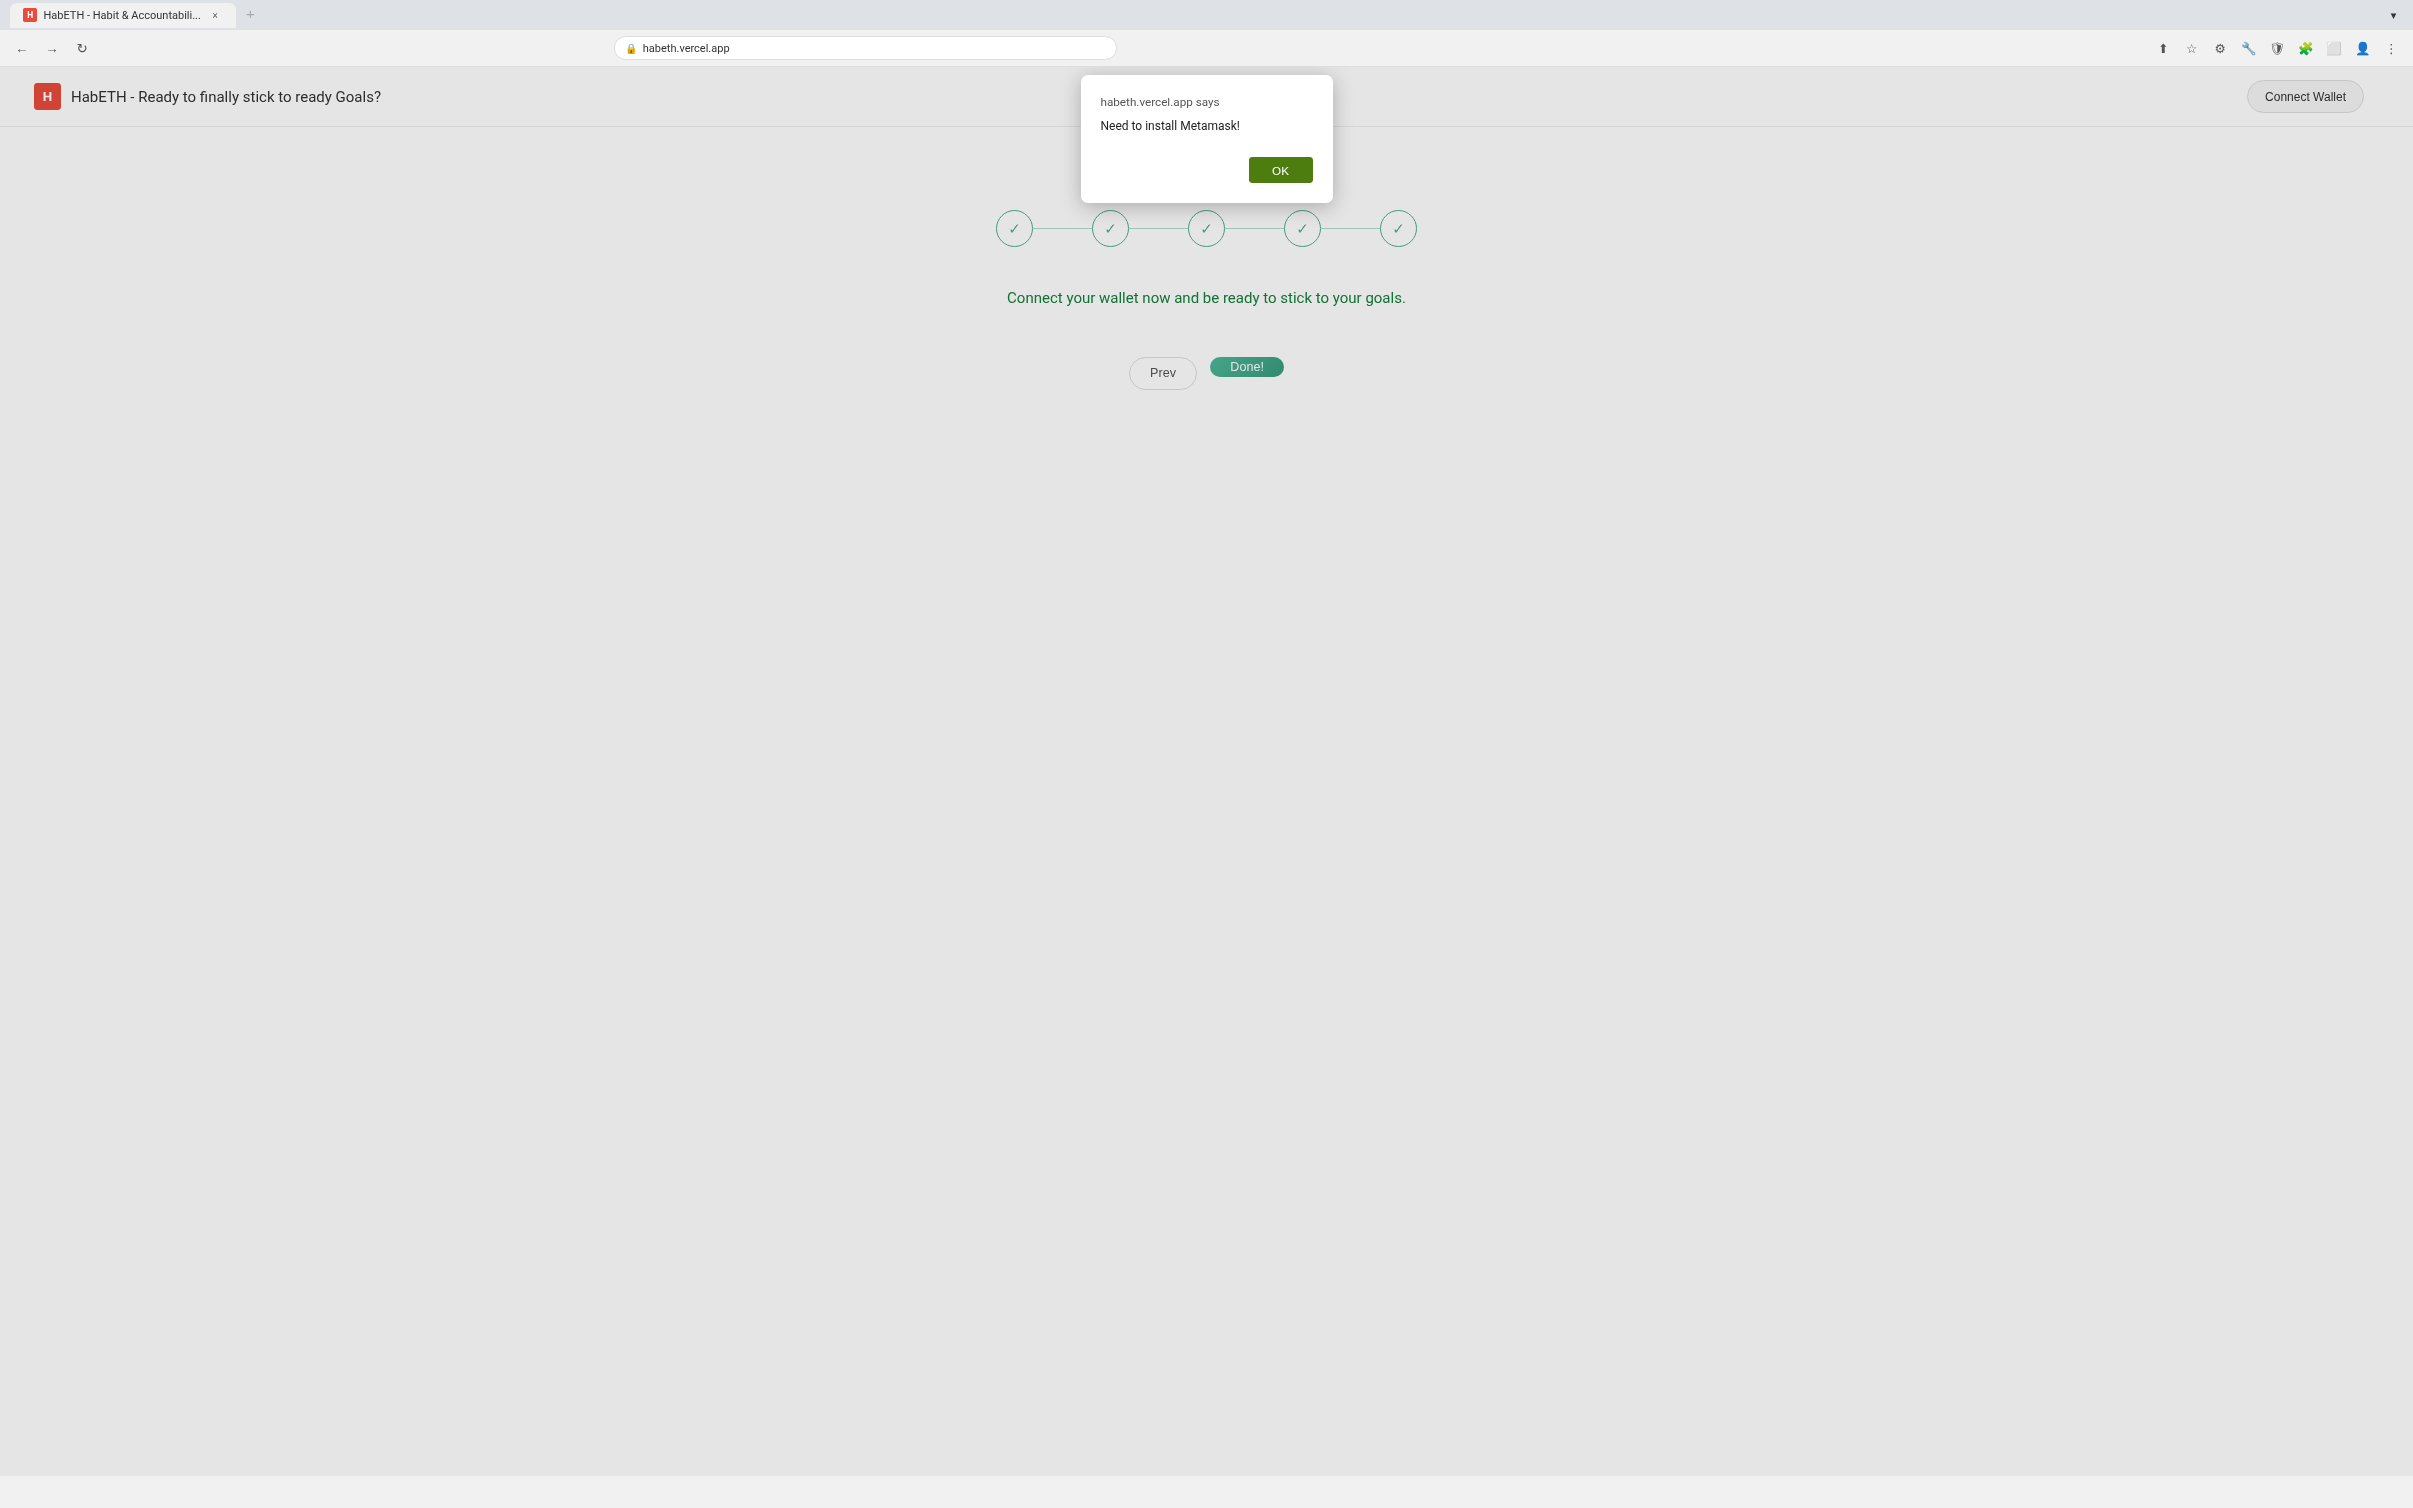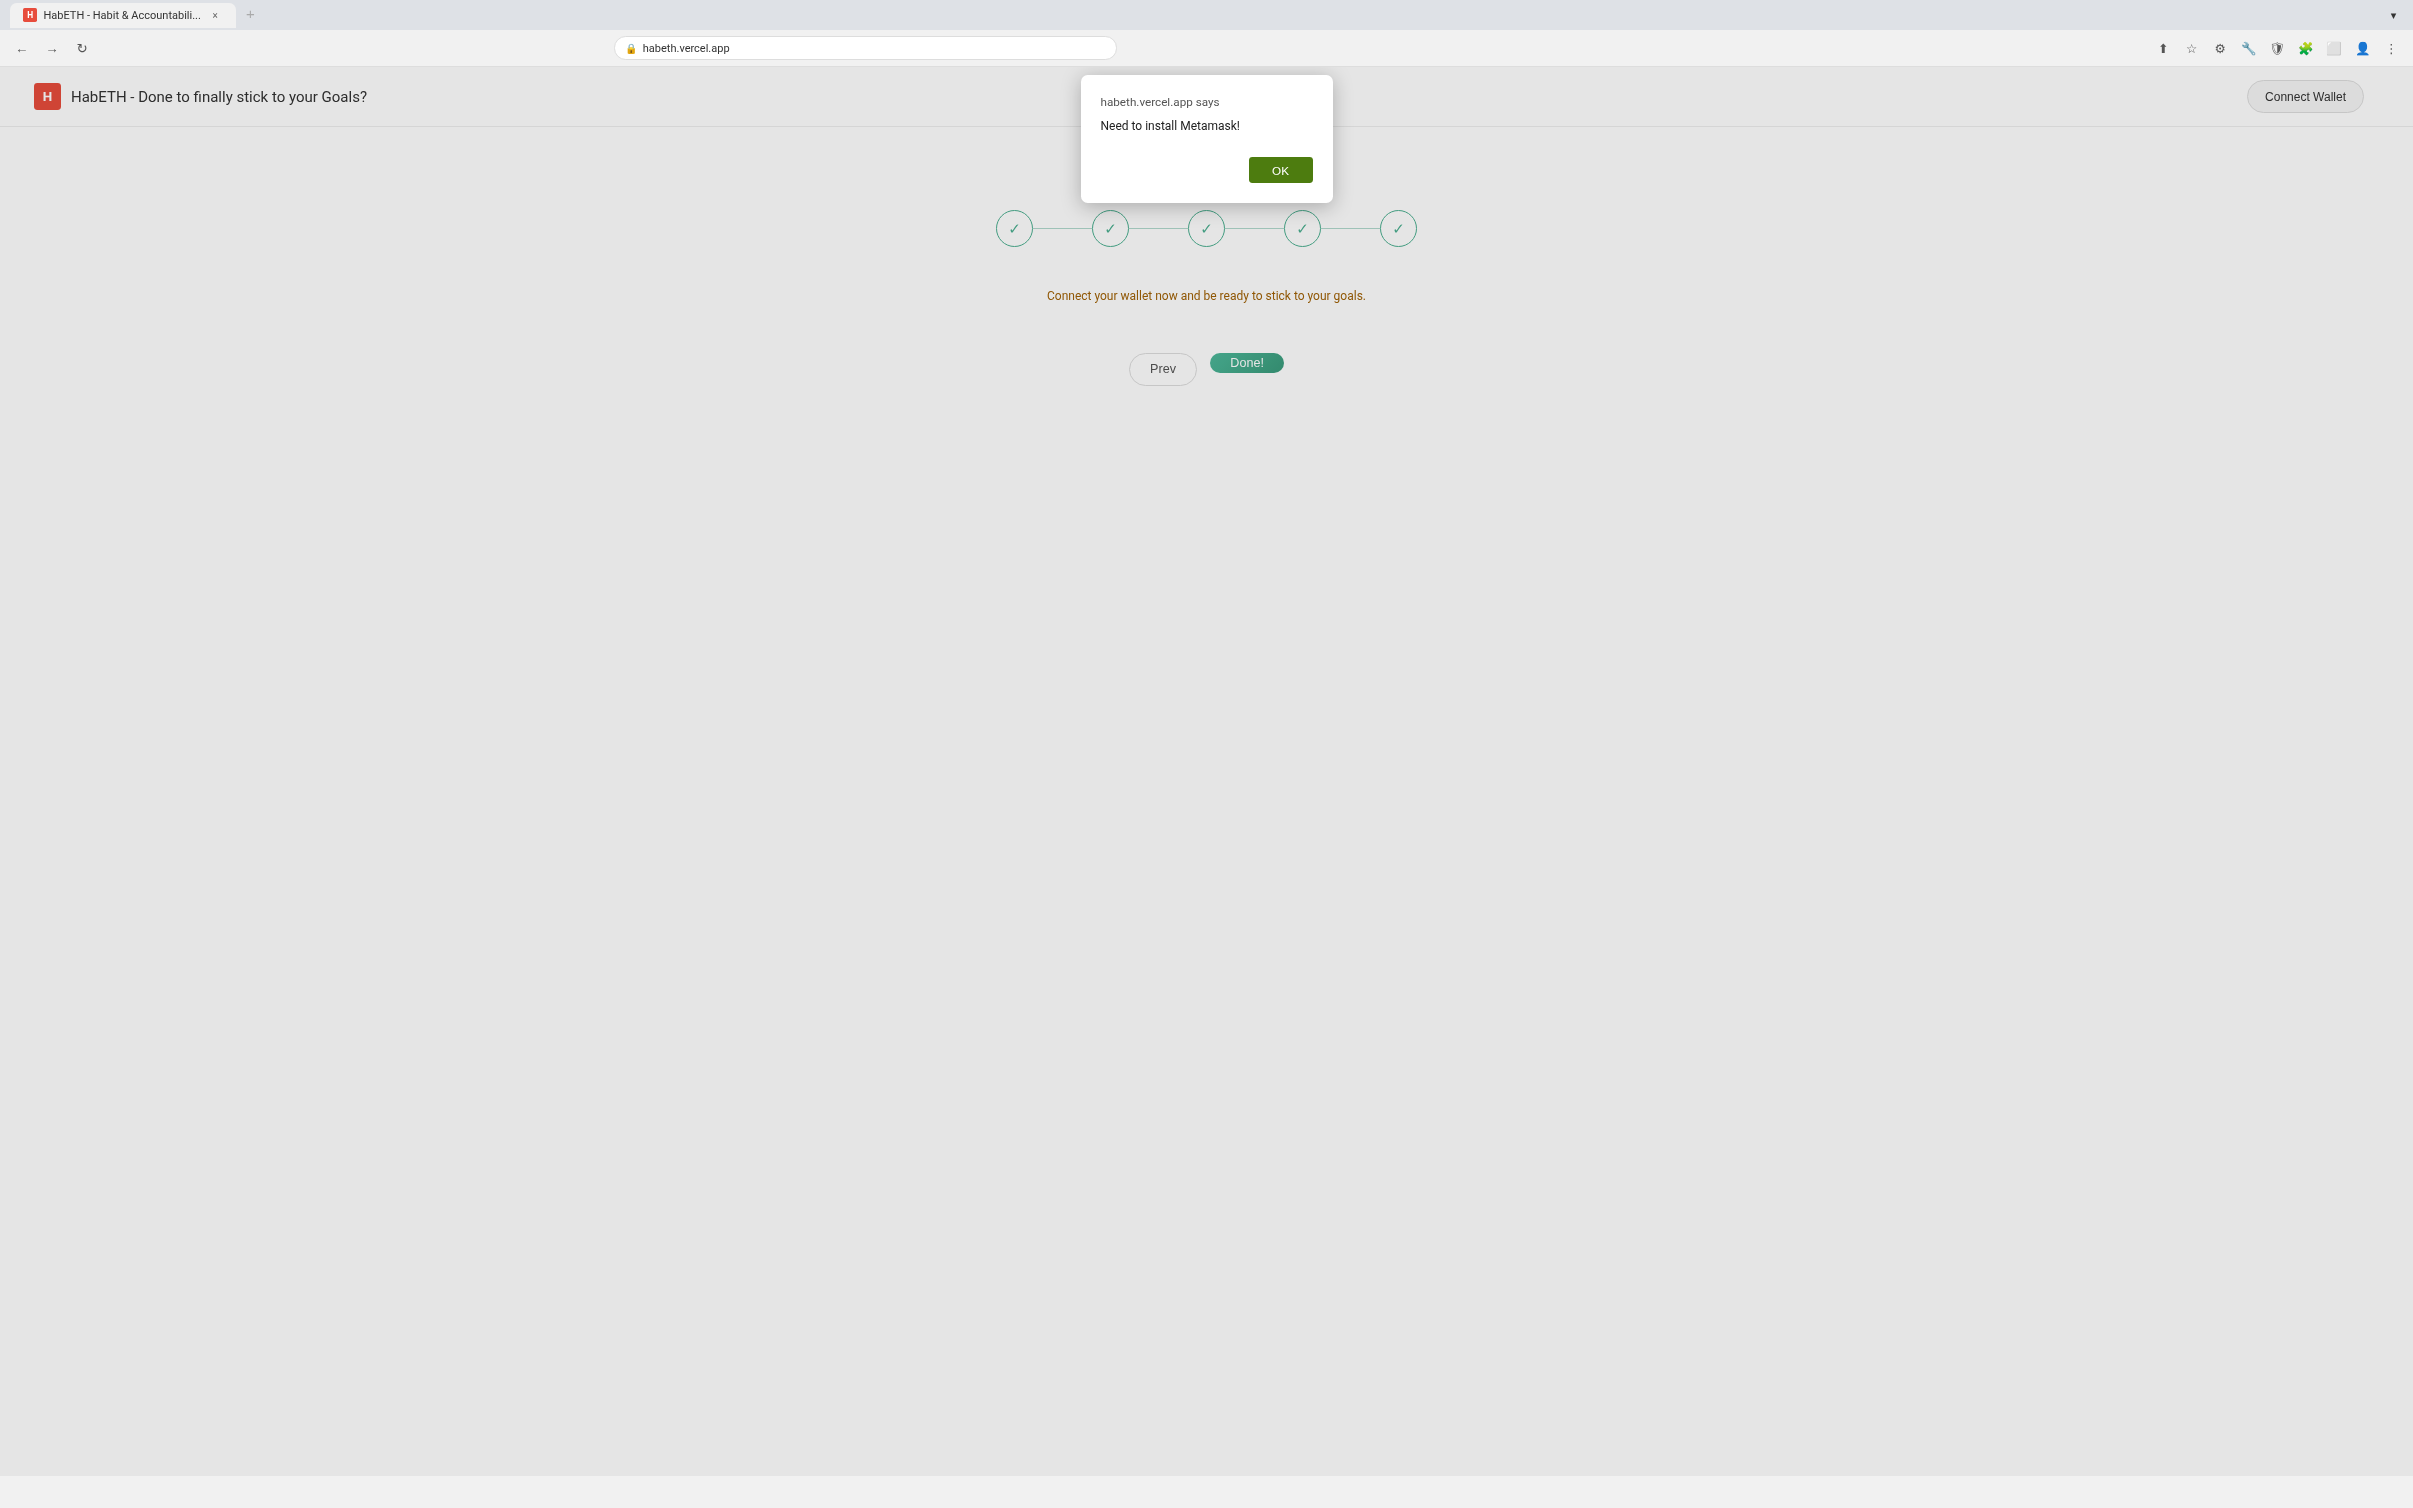--- a/index.html
+++ b/index.html
@@ -218,22 +218,22 @@
       background: white;
     }
 
     .step-line {
       width: 59px;
       height: 1.7px;
       background: #b0d8cc;
     }
 
     .wallet-cta-text {
-      font-size: 12px;
-      color: #a16207;
+      font-size: 15px;
+      color: #15803d;
       text-align: center;
       margin-bottom: 50px;
     }
 
     
     .nav-buttons {
       display: flex;
       gap: 13.4px;
       align-items: flex-start;
     }
@@ -357,21 +357,21 @@
     <button class="browser-action-btn">👤</button>
     <button class="browser-action-btn">⋮</button>
   </div>
 </div>
 
 <div class="app-container">
 
   <div class="app-header">
     <div class="logo-area">
       <div class="logo-icon">H</div>
-      <span class="header-title">HabETH - Done to finally stick to your Goals?</span>
+      <span class="header-title">HabETH - Ready to finally stick to ready Goals?</span>
     </div>
     <button class="connect-wallet-btn">Connect Wallet</button>
   </div>
 
   <div class="main-content">
 
     <h1 class="how-it-works-title">How it works!</h1>
 
     <div class="steps-tracker">
       <div class="step-circle">

